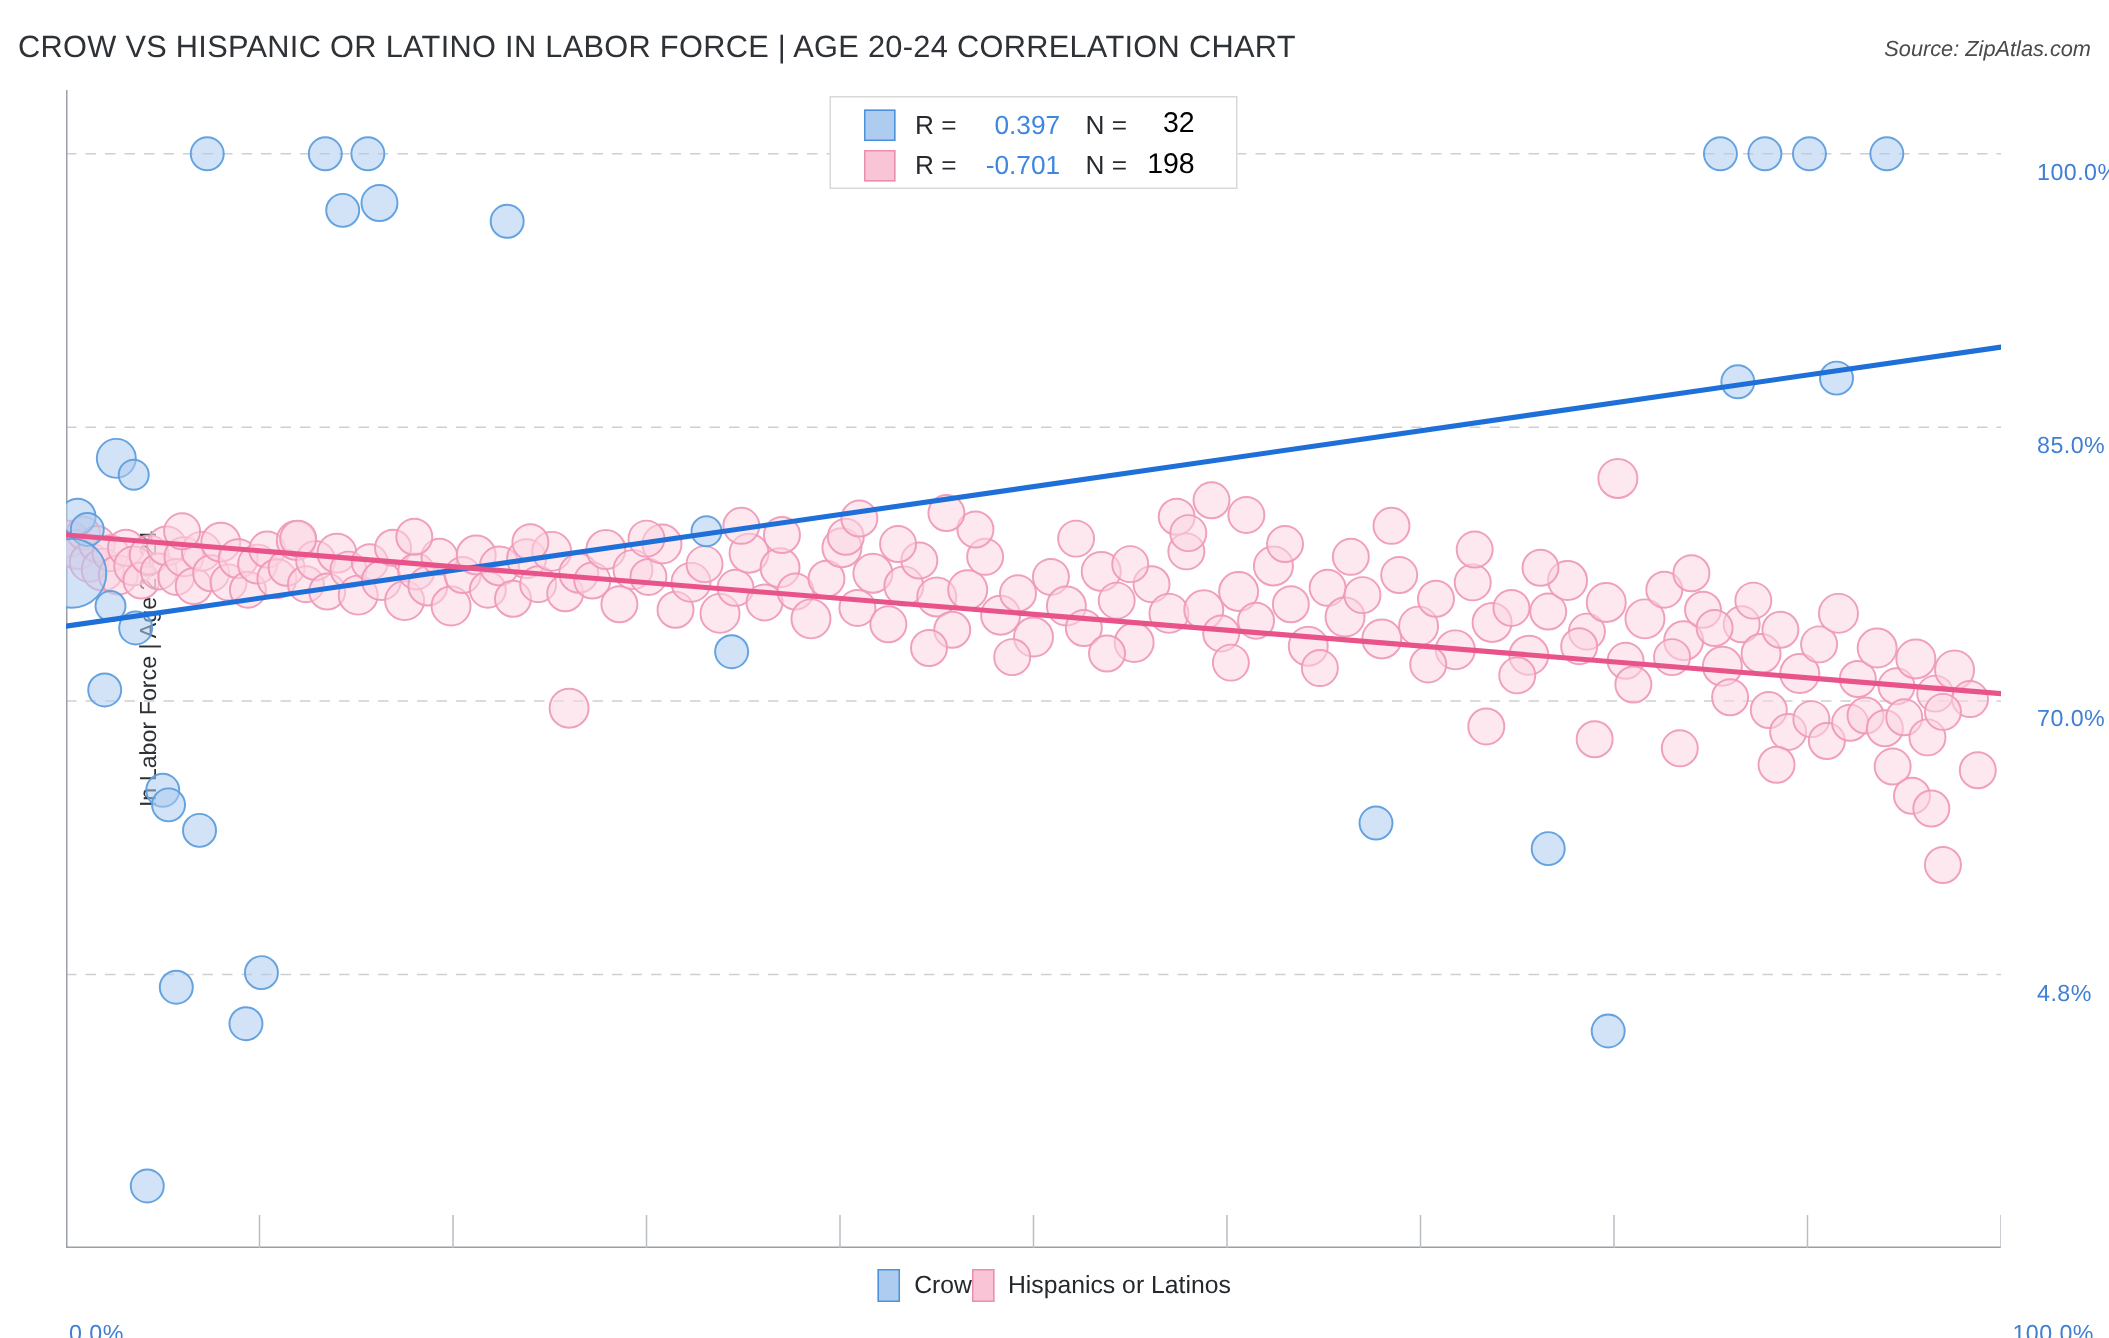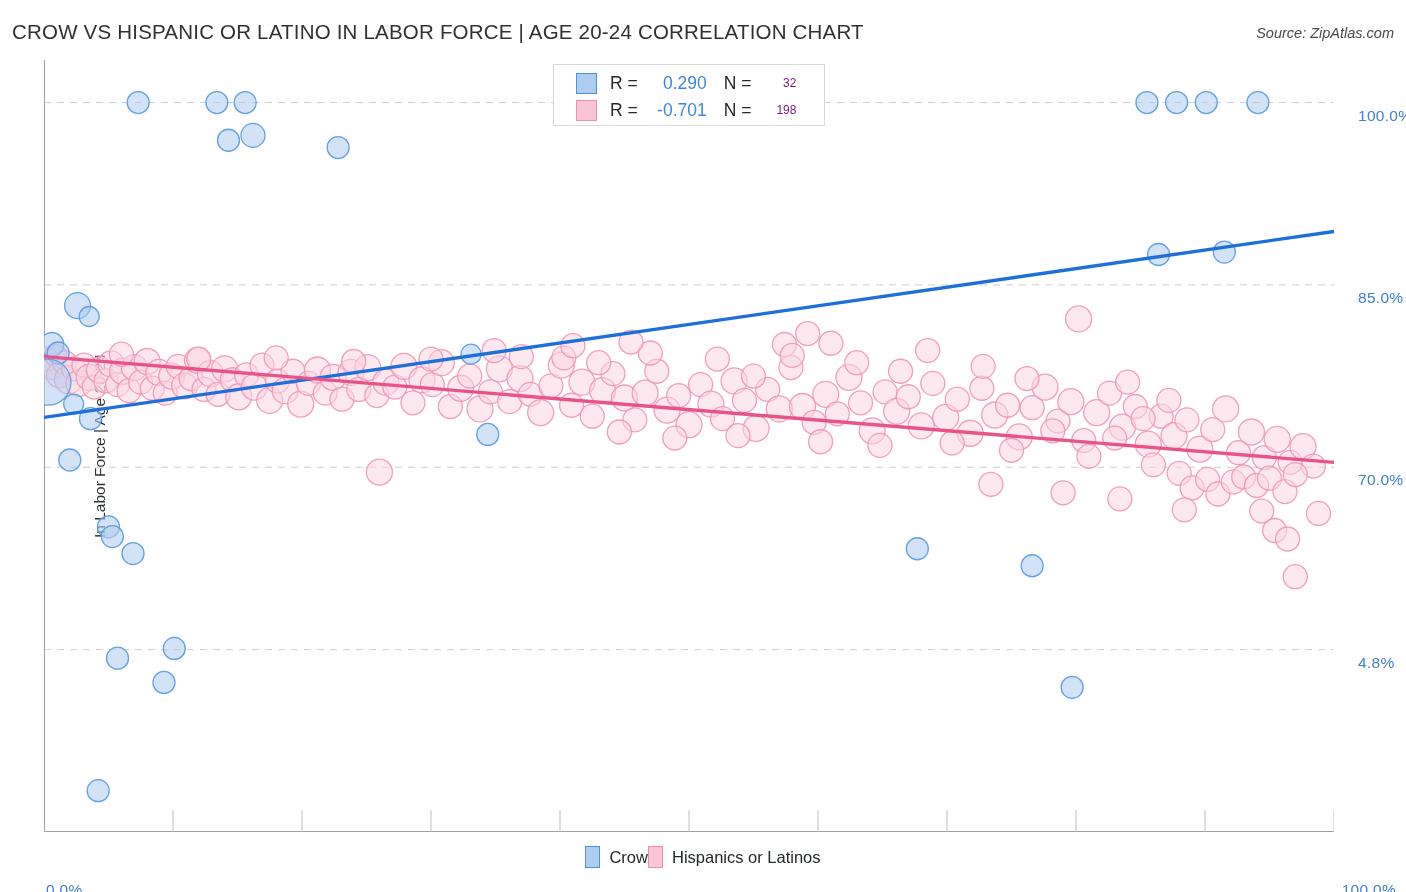--- a/index.html
+++ b/index.html
@@ -121,22 +121,22 @@
     width: 62px;
     text-align: right;
   }
   .stats-nlabel {
     margin-left: 17px;
     font-size: 17.5px;
     color: #262a2e;
   }
   .stats-nvalue {
     margin-left: 7px;
-    font-size: 12px;
-    color: #701a75;
+    font-size: 19px;
+    color: #000000;
     width: 38px;
     text-align: right;
   }
 
   #bottom-legend {
     position: absolute;
     left: 0;
     top: 846px;
     width: 1406px;
     display: flex;
@@ -446,21 +446,21 @@
       <div class="y-tick-label" style="left: 1358px; top: 653.638px;">4.8%</div>
     </div>
 
   <div class="x-end-label" id="x-label-left">0.0%</div>
   <div class="x-end-label" id="x-label-right">100.0%</div>
 
   <div id="stats-legend">
     <div class="stats-row" id="stats-row-0">
       <div class="stats-swatch swatch-blue"></div>
       <div class="stats-rlabel">R =</div>
-      <div class="stats-rvalue">0.290</div>
+      <div class="stats-rvalue">0.397</div>
       <div class="stats-nlabel">N =</div>
       <div class="stats-nvalue">32</div>
     </div>
     <div class="stats-row" id="stats-row-1">
       <div class="stats-swatch swatch-pink"></div>
       <div class="stats-rlabel">R =</div>
       <div class="stats-rvalue">-0.701</div>
       <div class="stats-nlabel">N =</div>
       <div class="stats-nvalue">198</div>
     </div>

